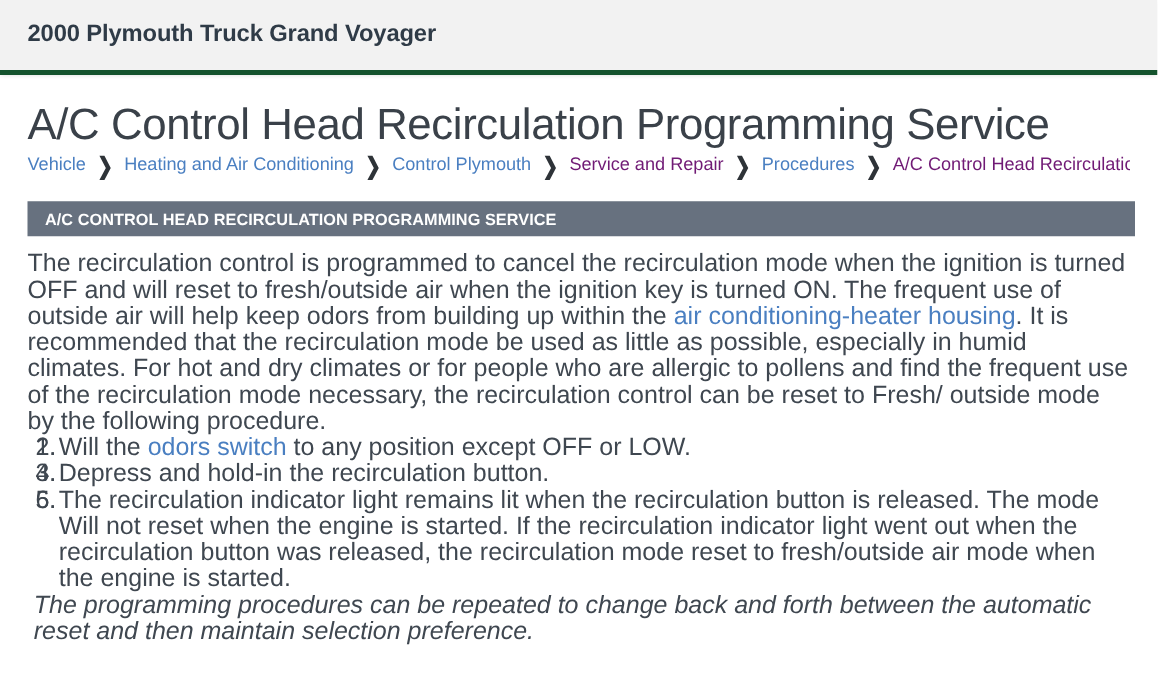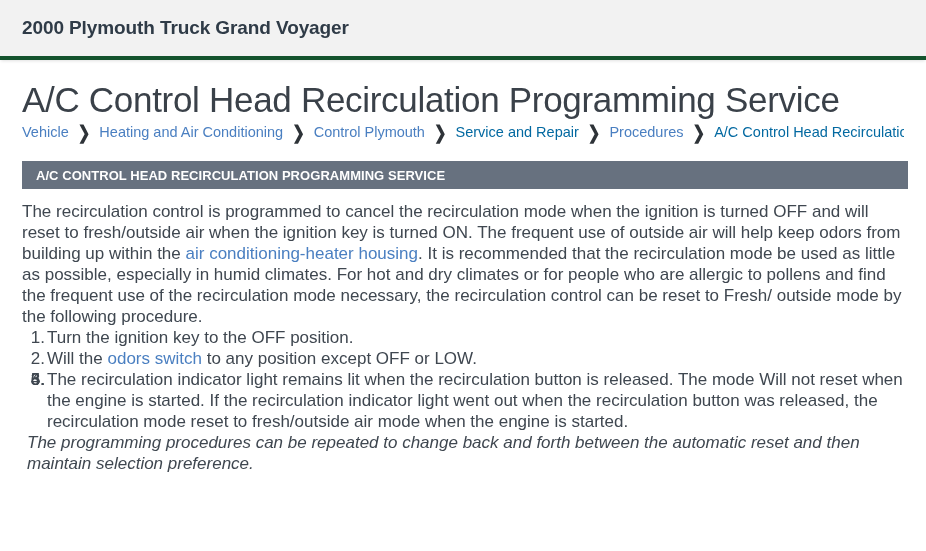--- a/index.html
+++ b/index.html
@@ -65,21 +65,21 @@
     display: flex;
     align-items: flex-start;
     height: 22px;
   }
   .crumb-link {
     color: #4a7fc1;
     text-decoration: none;
     cursor: pointer;
   }
   .crumb-plain {
-    color: #0369a1;
+    color: #701a75;
   }
   .crumb-sep {
     color: #2e3338;
     font-size: 15px;
     font-weight: bold;
     margin: 0 9px;
     display: inline-block;
     transform: scaleY(1.25);
   }
 
@@ -97,21 +97,21 @@
   .section-banner-text {
     color: #ffffff;
     font-size: 13px;
     font-weight: bold;
     letter-spacing: 0.05px;
   }
 
   
   .content {
     margin-top: 12px;
-    font-size: 17px;
+    font-size: 20px;
     line-height: 21px;
     color: #3f4750;
   }
   .content p {
     margin: 0;
   }
   .inline-link {
     color: #4a7fc1;
     text-decoration: none;
     cursor: pointer;
@@ -170,24 +170,24 @@
     <span class="section-banner-text">A/C CONTROL HEAD RECIRCULATION PROGRAMMING SERVICE</span>
   </div>
 
   <div class="content">
 
     <p>
       <span>The recirculation control is programmed to cancel the recirculation mode when the ignition is turned OFF and will reset to fresh/outside air when the ignition key is turned ON. The frequent use of outside air will help keep odors from building up within the </span><a class="inline-link">air conditioning-heater housing</a><span>. It is recommended that the recirculation mode be used as little as possible, especially in humid climates. For hot and dry climates or for people who are allergic to pollens and find the frequent use of the recirculation mode necessary, the recirculation control can be reset to Fresh/ outside mode by the following procedure.</span>
     </p>
 
     <ol class="steps" id="steps-list">
-        <li><span class="num">1.</span><span>Turn the ignition key to the OFF position.</span></li>
+        <li><span class="num">1.</span></li>
         <li><span class="num">2.</span><span>Will the </span><a class="inline-link">odors switch</a><span> to any position except OFF or LOW.</span></li>
         <li><span class="num">3.</span></li>
-        <li><span class="num">4.</span></li>
+        <li><span class="num">4.</span><span>Depress and hold-in the recirculation button.</span></li>
         <li><span class="num">5.</span></li>
         <li><span class="num">6.</span><span>The recirculation indicator light remains lit when the recirculation button is released. The mode Will not reset when the engine is started. If the recirculation indicator light went out when the recirculation button was released, the recirculation mode reset to fresh/outside air mode when the engine is started.</span></li>
       </ol>
 
     <p class="trailing-para">The programming procedures can be repeated to change back and forth between the automatic reset and then maintain selection preference.</p>
 
   </div>
 </div>
 
 </body></html>

